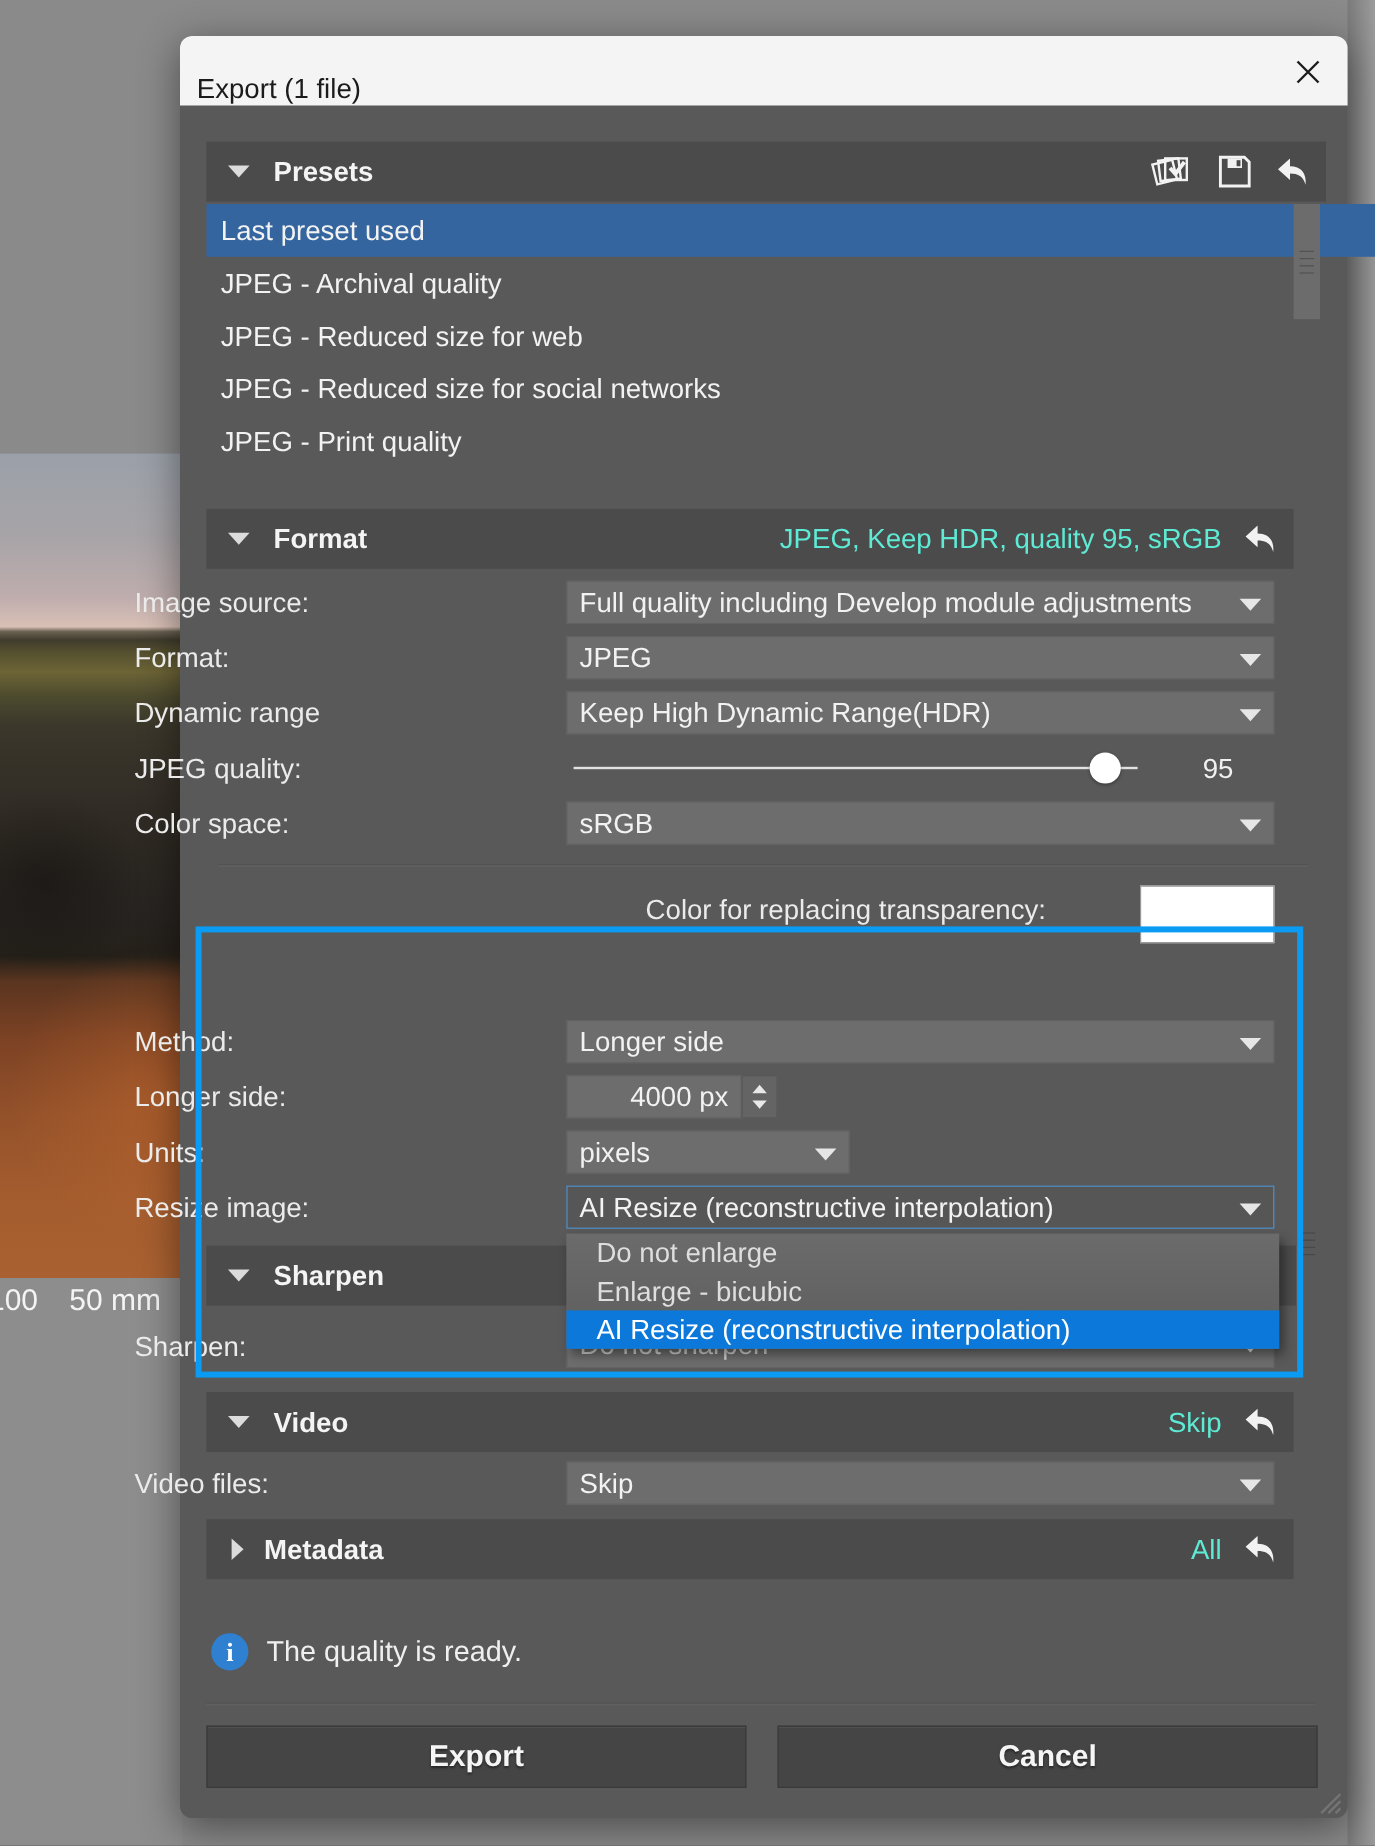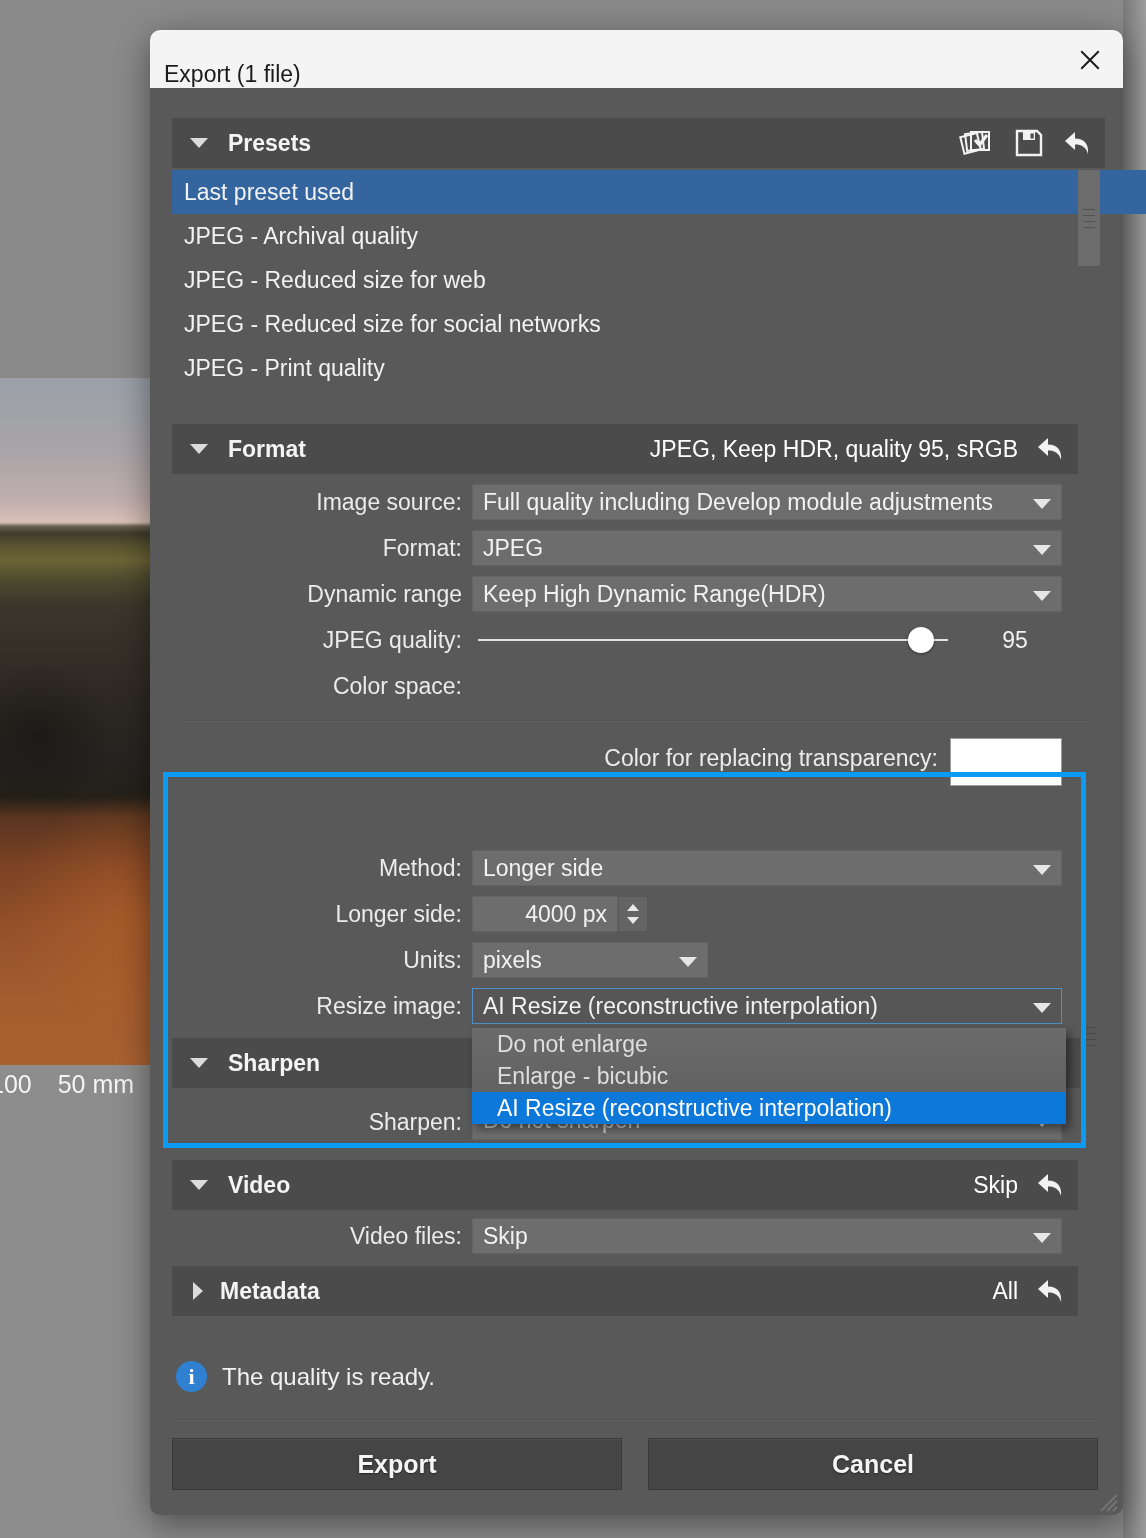--- a/index.html
+++ b/index.html
@@ -39,32 +39,32 @@
   .sec-head{background:#4b4b4b;height:50px;display:flex;align-items:center;}
   .tri-down{width:0;height:0;border-left:9px solid transparent;
     border-right:9px solid transparent;border-top:10px solid #dcdcdc;
     margin-left:18px;}
   .tri-right{width:0;height:0;border-top:9px solid transparent;
     border-bottom:9px solid transparent;border-left:10px solid #dcdcdc;
     margin-left:21px;}
   .sec-title{font-weight:bold;font-size:23px;color:#f4f4f4;margin-left:20px;}
   .sec-right{position:absolute;right:12px;top:0;height:50px;display:flex;
     align-items:center;gap:16px;}
-  .sec-summary{color:#ffffff;font-size:23px;}
+  .sec-summary{color:#5eead4;font-size:23px;}
 
   
   .preset-row{left:172px;width:1028px;height:44px;line-height:44px;
     padding-left:12px;box-sizing:border-box;font-size:23px;color:#f2f2f2;}
   .preset-row.selected{background:#35659f;}
   .vscroll-thumb{left:1078px;top:170px;width:22px;height:96px;background:#6c6c6c;
     display:flex;flex-direction:column;align-items:center;justify-content:center;gap:5px;}
   .vscroll-thumb i{display:block;width:12px;height:1px;background:#525252;}
 
   
-  .lbl{left:112px;width:350px;height:36px;line-height:36px;text-align:right;
+  .lbl{left:112px;width:350px;height:36px;line-height:36px;
     font-size:23px;color:#ebebeb;}
   .dd{background:#6d6d6d;height:36px;box-sizing:border-box;border:1px solid #636363;
     display:flex;align-items:center;font-size:23px;color:#f2f2f2;
     padding-left:10px;position:absolute;}
   .dd .caret{position:absolute;right:10px;top:14px;width:0;height:0;
     border-left:9px solid transparent;border-right:9px solid transparent;
     border-top:10px solid #e6e6e6;}
   .dd.focused{background:#565656;border:1px solid #4f90c8;}
 
   .slider-track{left:478px;top:639px;width:470px;height:2px;background:#e2e2e2;}
@@ -207,20 +207,24 @@
     <span>Keep High Dynamic Range(HDR)</span>
     <span class="caret"></span>
   </div>
 
   <div class="abs lbl" style="top:622px;">JPEG quality:</div>
   <div class="abs slider-track"></div>
   <div class="abs slider-thumb"></div>
   <div class="abs slider-val">95</div>
 
   <div class="abs lbl" style="top:668px;">Color space:</div>
+  <div class="dd" style="left:472px;top:668px;width:590px;">
+    <span>sRGB</span>
+    <span class="caret"></span>
+  </div>
 
   <div class="abs divider" style="left:182px;top:720px;width:908px;"></div>
 
   <div class="abs lbl" style="left:538px;top:740px;width:400px;">Color for replacing transparency:</div>
   <div class="abs swatch"></div>
 
 
   <div class="abs lbl" style="top:850px;">Method:</div>
   <div class="dd" style="left:472px;top:850px;width:590px;">
     <span>Longer side</span>

